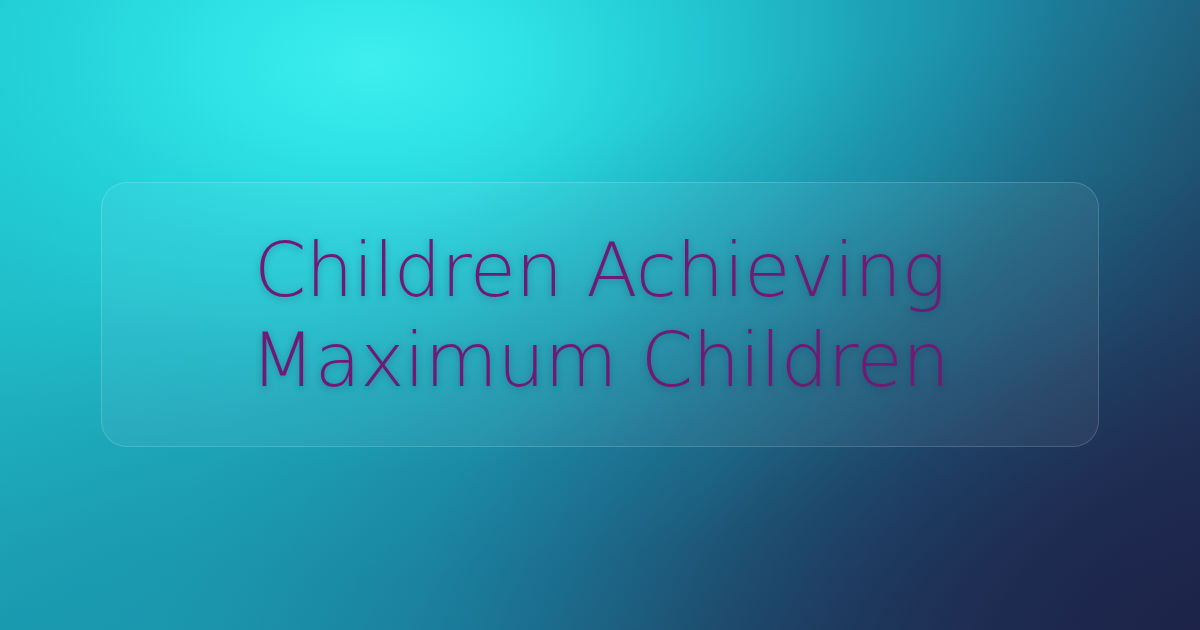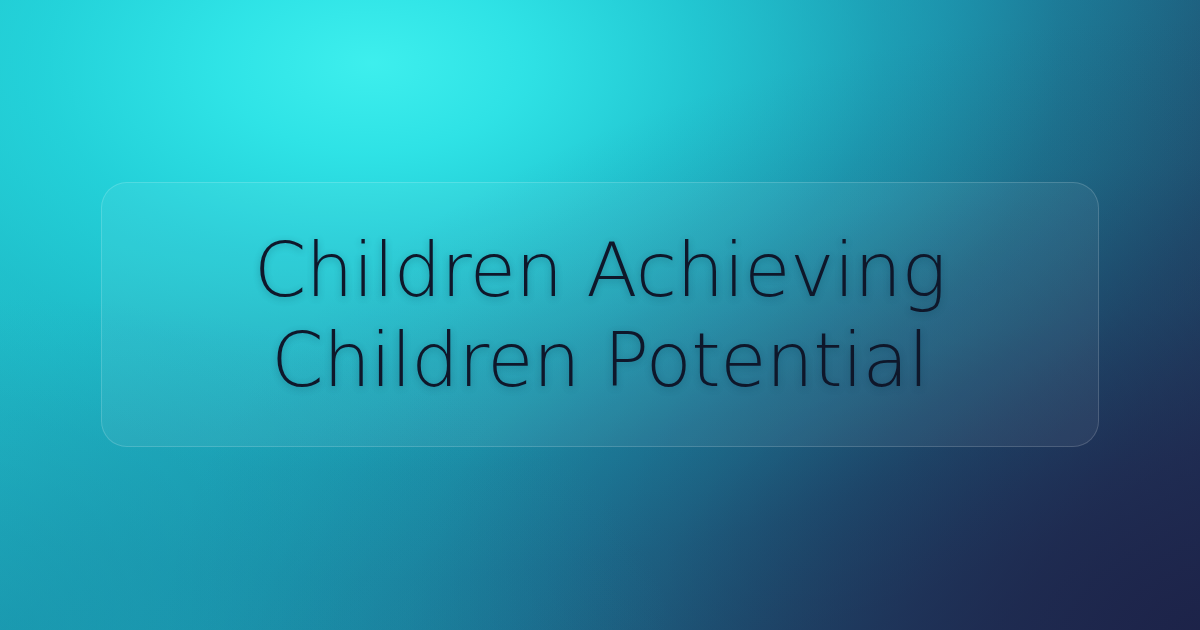--- a/index.html
+++ b/index.html
@@ -91,21 +91,21 @@
 
   .title-block {
     width: 100%;
     text-align: center;
     padding: 0 34px;
     box-sizing: border-box;
   }
 
   .title-line {
     display: block;
-    color: #0f172a;
+    color: #701a75;
     font-family: "DejaVu Sans", "Liberation Sans", sans-serif;
     font-weight: 300;
     font-size: 75px;
     line-height: 90px;
     letter-spacing: -0.4px;
     white-space: nowrap;
     text-shadow: 0 2px 7px rgba(10, 50, 70, 0.30);
   }
 </style>
 </head>
@@ -114,17 +114,17 @@
 <div class="og-banner">
 
   <div class="bg-base"></div>
   <div class="bg-glow"></div>
   <div class="bg-shade"></div>
   <div class="bg-left-tint"></div>
 
   <div class="glass-card">
     <div class="title-block">
       <span class="title-line">Children Achieving</span>
-      <span class="title-line">Children Potential</span>
+      <span class="title-line">Maximum Children</span>
     </div>
   </div>
 
 </div>
 
 </body></html>

